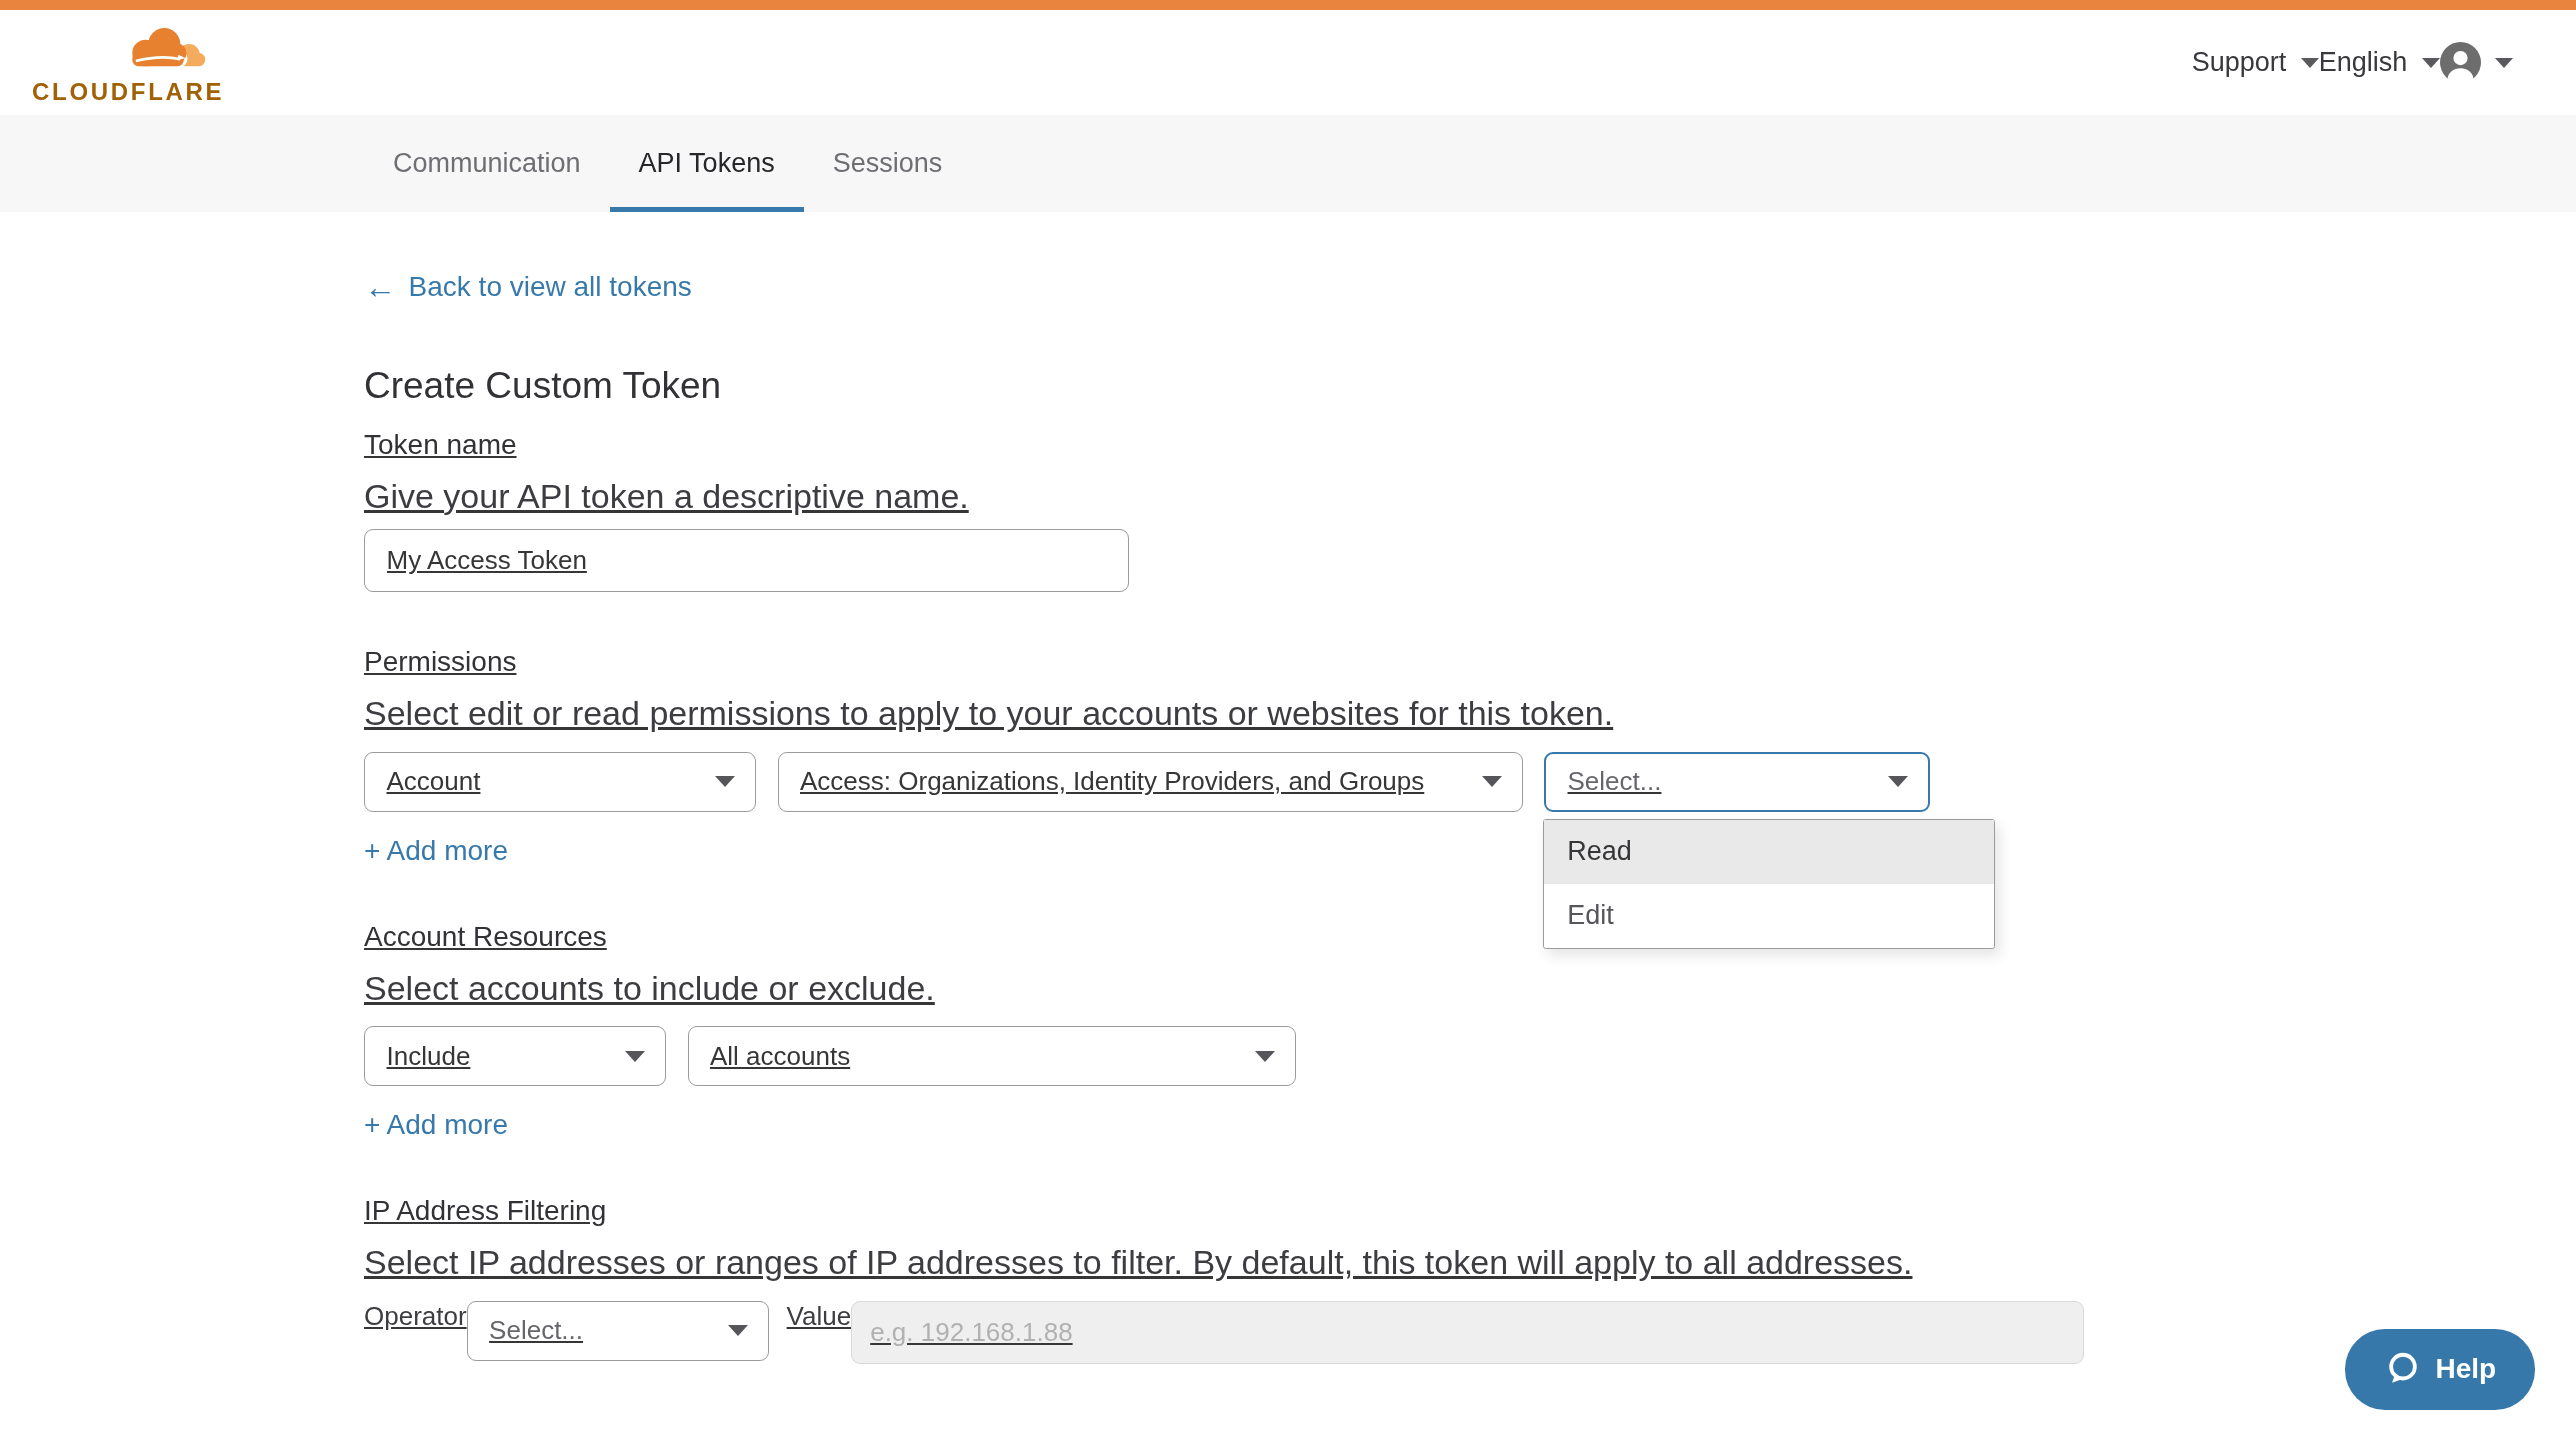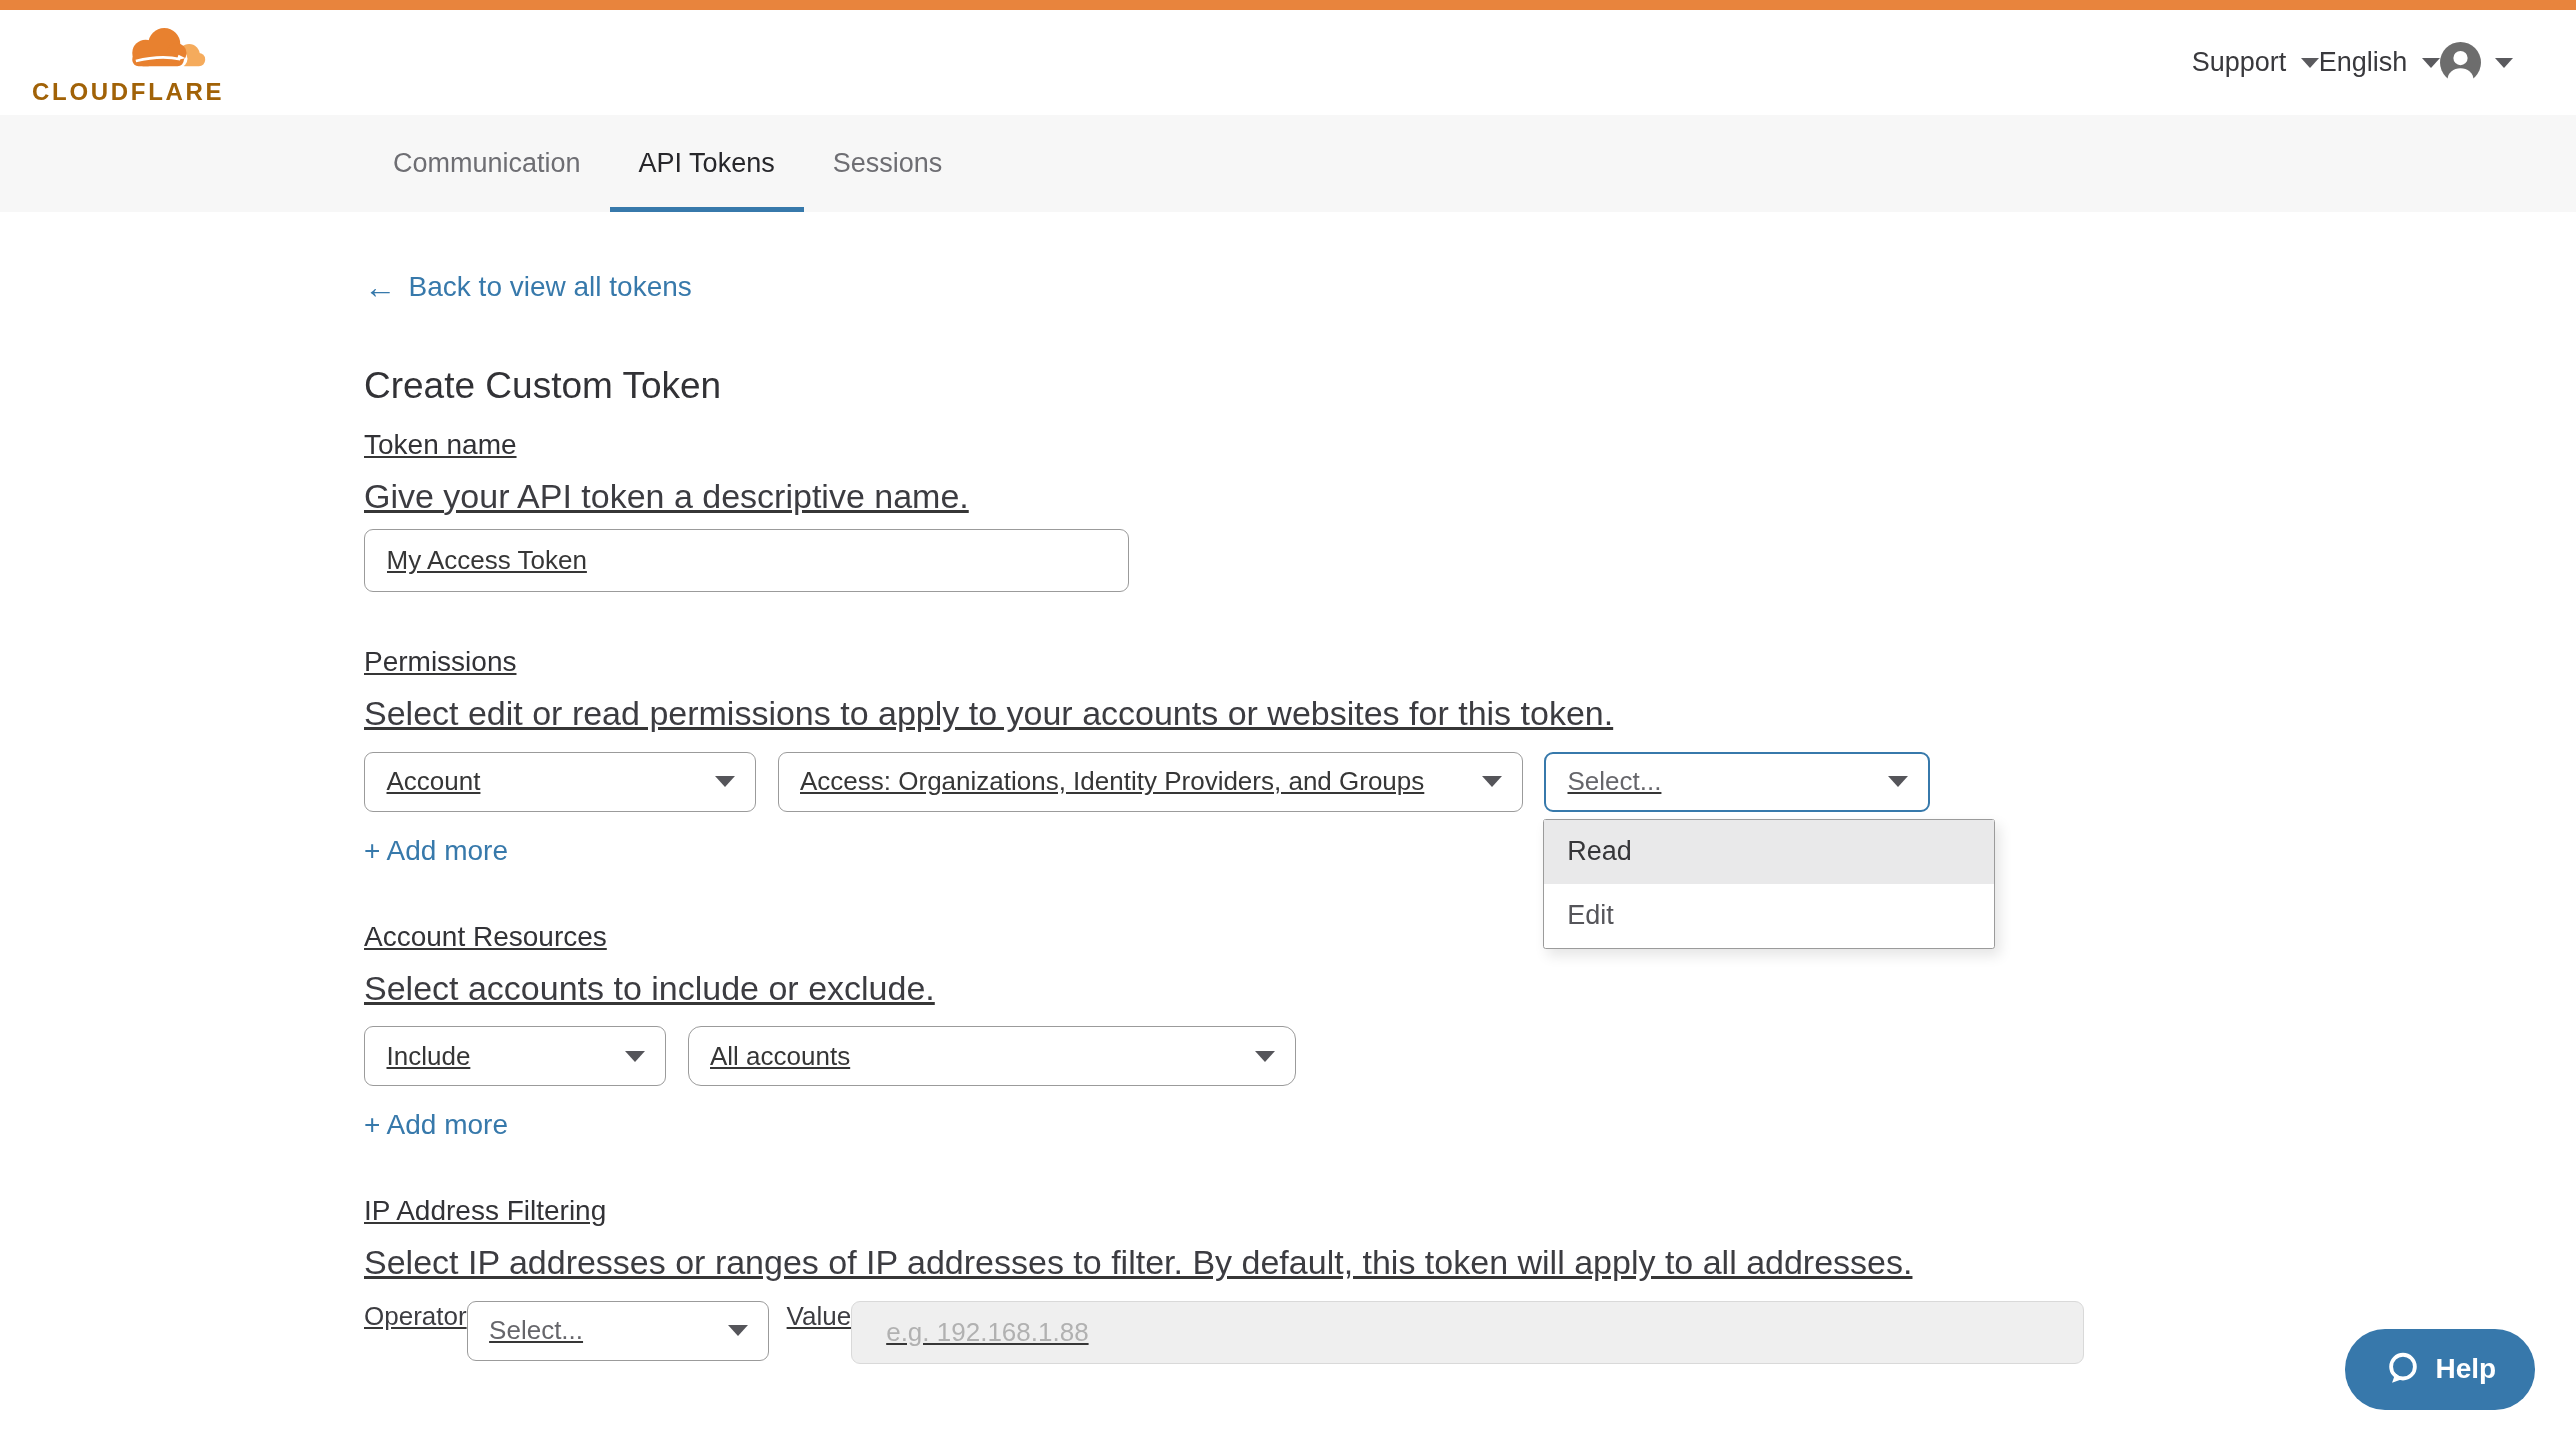--- a/index.html
+++ b/index.html
@@ -93,21 +93,21 @@
     cursor: pointer; white-space: nowrap;
   }
   .select .caret { position: absolute; right: 20px; top: 50%; margin-top: -5.4px; }
   .select.focused { border: 2.7px solid #3779ab; }
   .placeholder { color: #66666b; }
 
   .w-scope    { width: 392px; }
   .w-resource { width: 745px; }
   .w-level    { width: 386px; }
   .w-mode     { width: 302px; }
-  .w-accounts { width: 608px; border-radius: 13px; }
+  .w-accounts { width: 608px; }
   .w-operator { width: 302px; }
 
   .menu {
     position: absolute; top: calc(100% + 9px); left: -2.7px;
     width: 452px; background: #fff;
     border: 1.8px solid #9b9b9b; border-radius: 2.7px;
     box-shadow: 4.5px 6.3px 12.6px rgba(0,0,0,0.10);
     z-index: 9;
   }
   .menu-item {
@@ -120,21 +120,21 @@
     display: inline-block; margin-top: 23px;
     font-size: 28px; color: #3779ab; text-decoration: none; cursor: pointer;
   }
 
   .ip-row { gap: 18px; margin-top: 23px; }
   .field-col { display: flex; flex-direction: row; }
   .field-label { font-size: 26px; color: #3c3c41; margin-bottom: 14.4px; }
   .input-disabled {
     width: 1233px; height: 63px;
     background: #efefef; border: 1.8px solid #d9d9d9; border-radius: 9px;
-    padding: 0 34px; font-size: 26px; font-family: inherit; color: #737373;
+    padding: 0 18px; font-size: 26px; font-family: inherit; color: #737373;
   }
   .input-disabled::placeholder { color: #b1b1b1; opacity: 1; }
 
   
   .help-btn {
     position: absolute; right: 41px; bottom: 21.5px;
     width: 190px; height: 81px; border: none; border-radius: 40px;
     background: #3778ab; color: #fff;
     font-size: 28px; font-weight: 700; font-family: inherit;
     display: flex; align-items: center; justify-content: center; gap: 13.5px;

